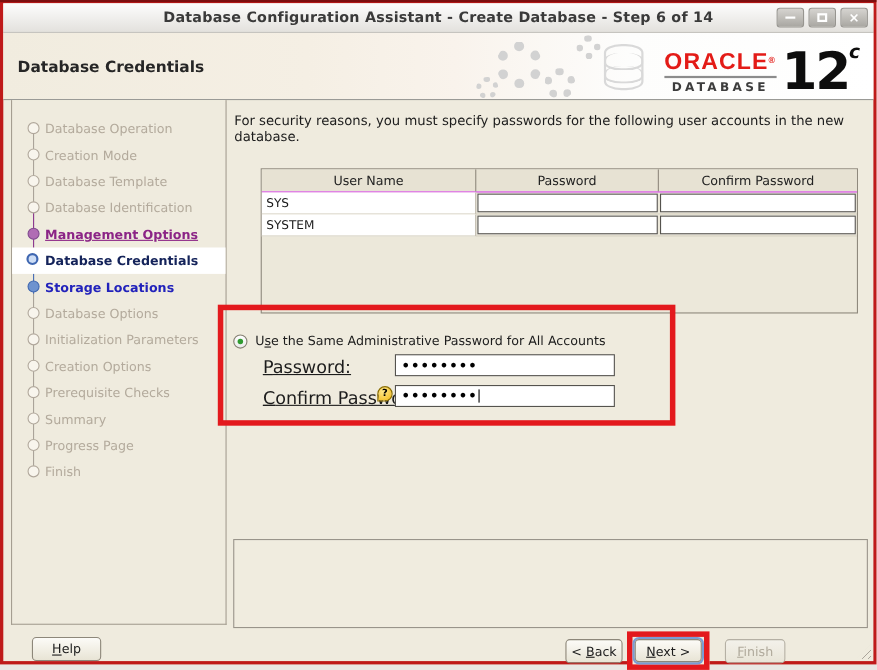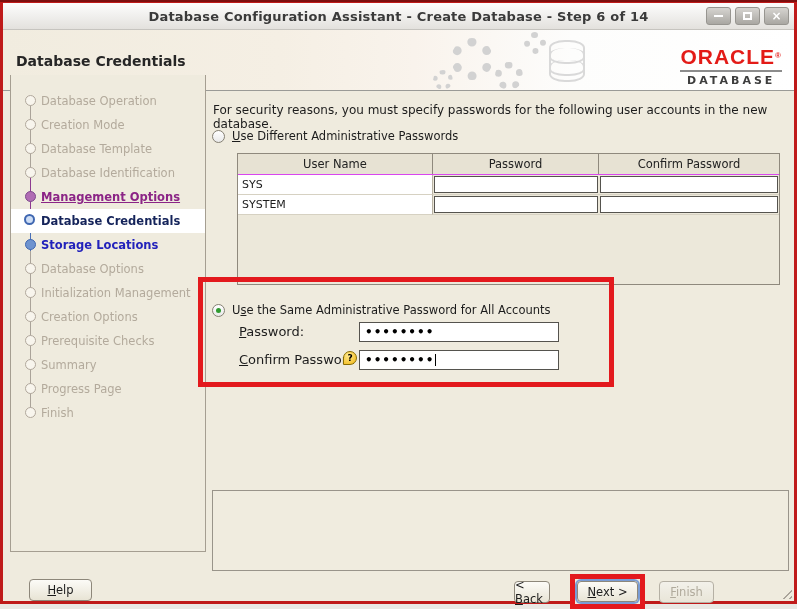--- a/index.html
+++ b/index.html
@@ -45,21 +45,21 @@
   .logo-left { text-align:center; padding-top:5px; }
   .oracle-word { color:#e31b17; font-size:21px; font-weight:bold; letter-spacing:1px;
                  font-family:"Liberation Sans",sans-serif; line-height:1;margin-top:36px; }
   .oracle-reg { font-size:8px; vertical-align:super; }
   .logo-rule { height:2px; background:#8c8c8c; margin:2px 0 3px; }
   .database-word { font-size:11px; font-weight:bold; color:#3d3d3d; letter-spacing:3px; line-height:1; }
   .ver-num { font-size:47px; font-weight:bold; color:#0d0d0d; line-height:.92; letter-spacing:-2px; }
   .ver-sup { font-size:17px; font-style:italic; font-weight:bold; vertical-align:28px; letter-spacing:0; }
 
   
-  .sidebar { position:absolute; left:7px; top:72px; width:196px; height:477px;
+  .sidebar { position:absolute; left:7px; top:88px; width:196px; height:477px;
              border:1px solid #a59e91; border-top:none; background:#efebde; }
   .connline { position:absolute; left:19px; top:26px; width:1px; height:312px; background:#aaa399; z-index:0; }
   .connseg { position:absolute; left:19px; width:1px; z-index:0; }
   .seg-purple { top:98px; height:40px; background:#8d3a90; }
   .seg-blue   { top:138px; height:38px; background:#4a6fb5; }
   .steps { list-style:none; position:absolute; left:0; top:14px; right:0; }
   .step { position:relative; height:24px; line-height:24px; padding-left:30px; font-size:11.5px; white-space:nowrap; }
   .dot { position:absolute; left:14px; top:6px; width:11px; height:11px; border-radius:50%; z-index:2;
          border:1px solid #b1a89c; background:#f8f5ed; }
   .step.visited .dot { border-color:#7e4a8e; background:#b06cb4; }
@@ -92,21 +92,21 @@
   .t-row { display:flex; height:20px; }
   .t-row .uc { width:195px; background:#ffffff; border-right:1px solid #b9b3a4; border-bottom:1px solid #d6d1c2;
                font-size:11px; color:#1c1c1c; display:flex; align-items:center; padding-left:4px; }
   .t-row .pc { width:166px; padding:1px; border-bottom:1px solid #d6d1c2; }
   .t-row .pc.last { flex:1; }
   .cell-input { width:100%; height:100%; background:#fff; border:1px solid #55534e; font-size:11px; }
 
   .hl-box { position:absolute; left:195px; top:274px; width:416px; height:110px;
             border:5px solid #e3191d; z-index:5; }
   .radio-row.r2 { left:9px; top:10px; position:absolute;margin-top:11px; }
-  .fld-label { position:absolute; font-size:13px; color:#1c1c1c; }
+  .fld-label { position:absolute; font-size:16px; color:#1c1c1c;text-decoration:underline; }
   .lab-pw  { left:36px; top:42px; }
   .lab-cpw { left:36px; top:70px; }
   .pwfield { position:absolute; left:156px; width:200px; height:20px; background:#fff;
              border:1px solid #55534e; font-size:12px; font-weight:bold; letter-spacing:1px;
              line-height:18px; padding-left:5px; color:#000; overflow:hidden; }
   .pwfield.f1 { top:40px; }
   .pwfield.f2 { top:68px; }
   .pwfield.caret::after { content:''; display:inline-block; width:1px; height:12px; background:#000;
              vertical-align:-2px; margin-left:1px; }
   .help-balloon { position:absolute; left:140px; top:69px; width:14px; height:14px; z-index:2;
@@ -116,21 +116,21 @@
                   display:flex; align-items:center; justify-content:center; }
 
   .message-box { position:absolute; left:209px; top:487px; width:577px; height:81px;
                  border:1px solid #99948a; background:#f0ecdf; }
 
   
   .btn { position:absolute; height:22px; border:1px solid #8d877a; border-radius:4px;
          background:linear-gradient(#fcfbf7,#e8e4d5); font-size:11.5px; color:#1c1c1c;
          display:flex; align-items:center; justify-content:center; font-family:"DejaVu Sans",sans-serif; }
   .btn-help   { left:26px;  top:576px; width:63px; }
-  .btn-back   { left:511px; top:578px; width:36px;align-items:center; }
+  .btn-back   { left:511px; top:578px; width:52px;align-items:center; }
   .btn-finish { left:656px; top:578px; width:55px; color:#b0aa9c; border-color:#b5b0a4;
                 background:linear-gradient(#f3f1ea,#e9e5d8); }
   .btn-cancel { left:719px; top:578px; width:62px;margin-top:41px; }
   .next-wrap  { position:absolute; left:567px; top:571px; border:5px solid #e3191d;
                 padding:2px; background:#efebde; z-index:6; }
   .btn-next   { position:relative; left:0; top:0; width:61px; height:21px;
                 box-shadow:0 0 0 2px #7a9cd4; }
 
   .resize-grip { position:absolute; right:2px; bottom:2px; width:13px; height:13px;
                  background:repeating-linear-gradient(135deg,#aaa49a 0 1px,transparent 1px 4px);
@@ -163,51 +163,48 @@
       <span class="gear g2"></span>
       <span class="gear g3"></span>
       <span class="gear g4"></span>
       <span class="cyl"></span>
       <div class="logo">
         <div class="logo-left">
           <div><span class="oracle-word">ORACLE</span><span class="oracle-word oracle-reg">®</span></div>
           <div class="logo-rule"></div>
           <div class="database-word">DATABASE</div>
         </div>
+        <div class="ver-num"><span>12</span><span class="ver-sup">c</span></div>
       </div>
     </div>
 
     <div class="sidebar">
       <div class="connline"></div>
       <div class="connseg seg-purple"></div>
       <div class="connseg seg-blue"></div>
       <ul class="steps">
         <li class="step pending"><span class="dot"></span><span class="lbl">Database Operation</span></li>
         <li class="step pending"><span class="dot"></span><span class="lbl">Creation Mode</span></li>
         <li class="step pending"><span class="dot"></span><span class="lbl">Database Template</span></li>
         <li class="step pending"><span class="dot"></span><span class="lbl">Database Identification</span></li>
         <li class="step visited"><span class="dot"></span><span class="lbl">Management Options</span></li>
         <li class="step current"><span class="dot"></span><span class="lbl">Database Credentials</span></li>
         <li class="step link"><span class="dot"></span><span class="lbl">Storage Locations</span></li>
         <li class="step pending"><span class="dot"></span><span class="lbl">Database Options</span></li>
-        <li class="step pending"><span class="dot"></span><span class="lbl">Initialization Management</span></li>
+        <li class="step pending"><span class="dot"></span><span class="lbl">Initialization Parameters</span></li>
         <li class="step pending"><span class="dot"></span><span class="lbl">Creation Options</span></li>
         <li class="step pending"><span class="dot"></span><span class="lbl">Prerequisite Checks</span></li>
         <li class="step pending"><span class="dot"></span><span class="lbl">Summary</span></li>
         <li class="step pending"><span class="dot"></span><span class="lbl">Progress Page</span></li>
         <li class="step pending"><span class="dot"></span><span class="lbl">Finish</span></li>
       </ul>
     </div>
 
     <div class="info-text">For security reasons, you must specify passwords for the following user accounts in the new database.</div>
 
-    <div class="radio-row r1">
-      <span class="radio"></span>
-      <span><span></span><span class="mn">U</span><span>se Different Administrative Passwords</span></span>
-    </div>
 
     <div class="cred-table">
       <div class="t-head">
         <div class="hc c1">User Name</div>
         <div class="hc c2">Password</div>
         <div class="hc c3">Confirm Password</div>
       </div>
       <div class="t-row">
         <div class="uc">SYS</div>
         <div class="pc">

